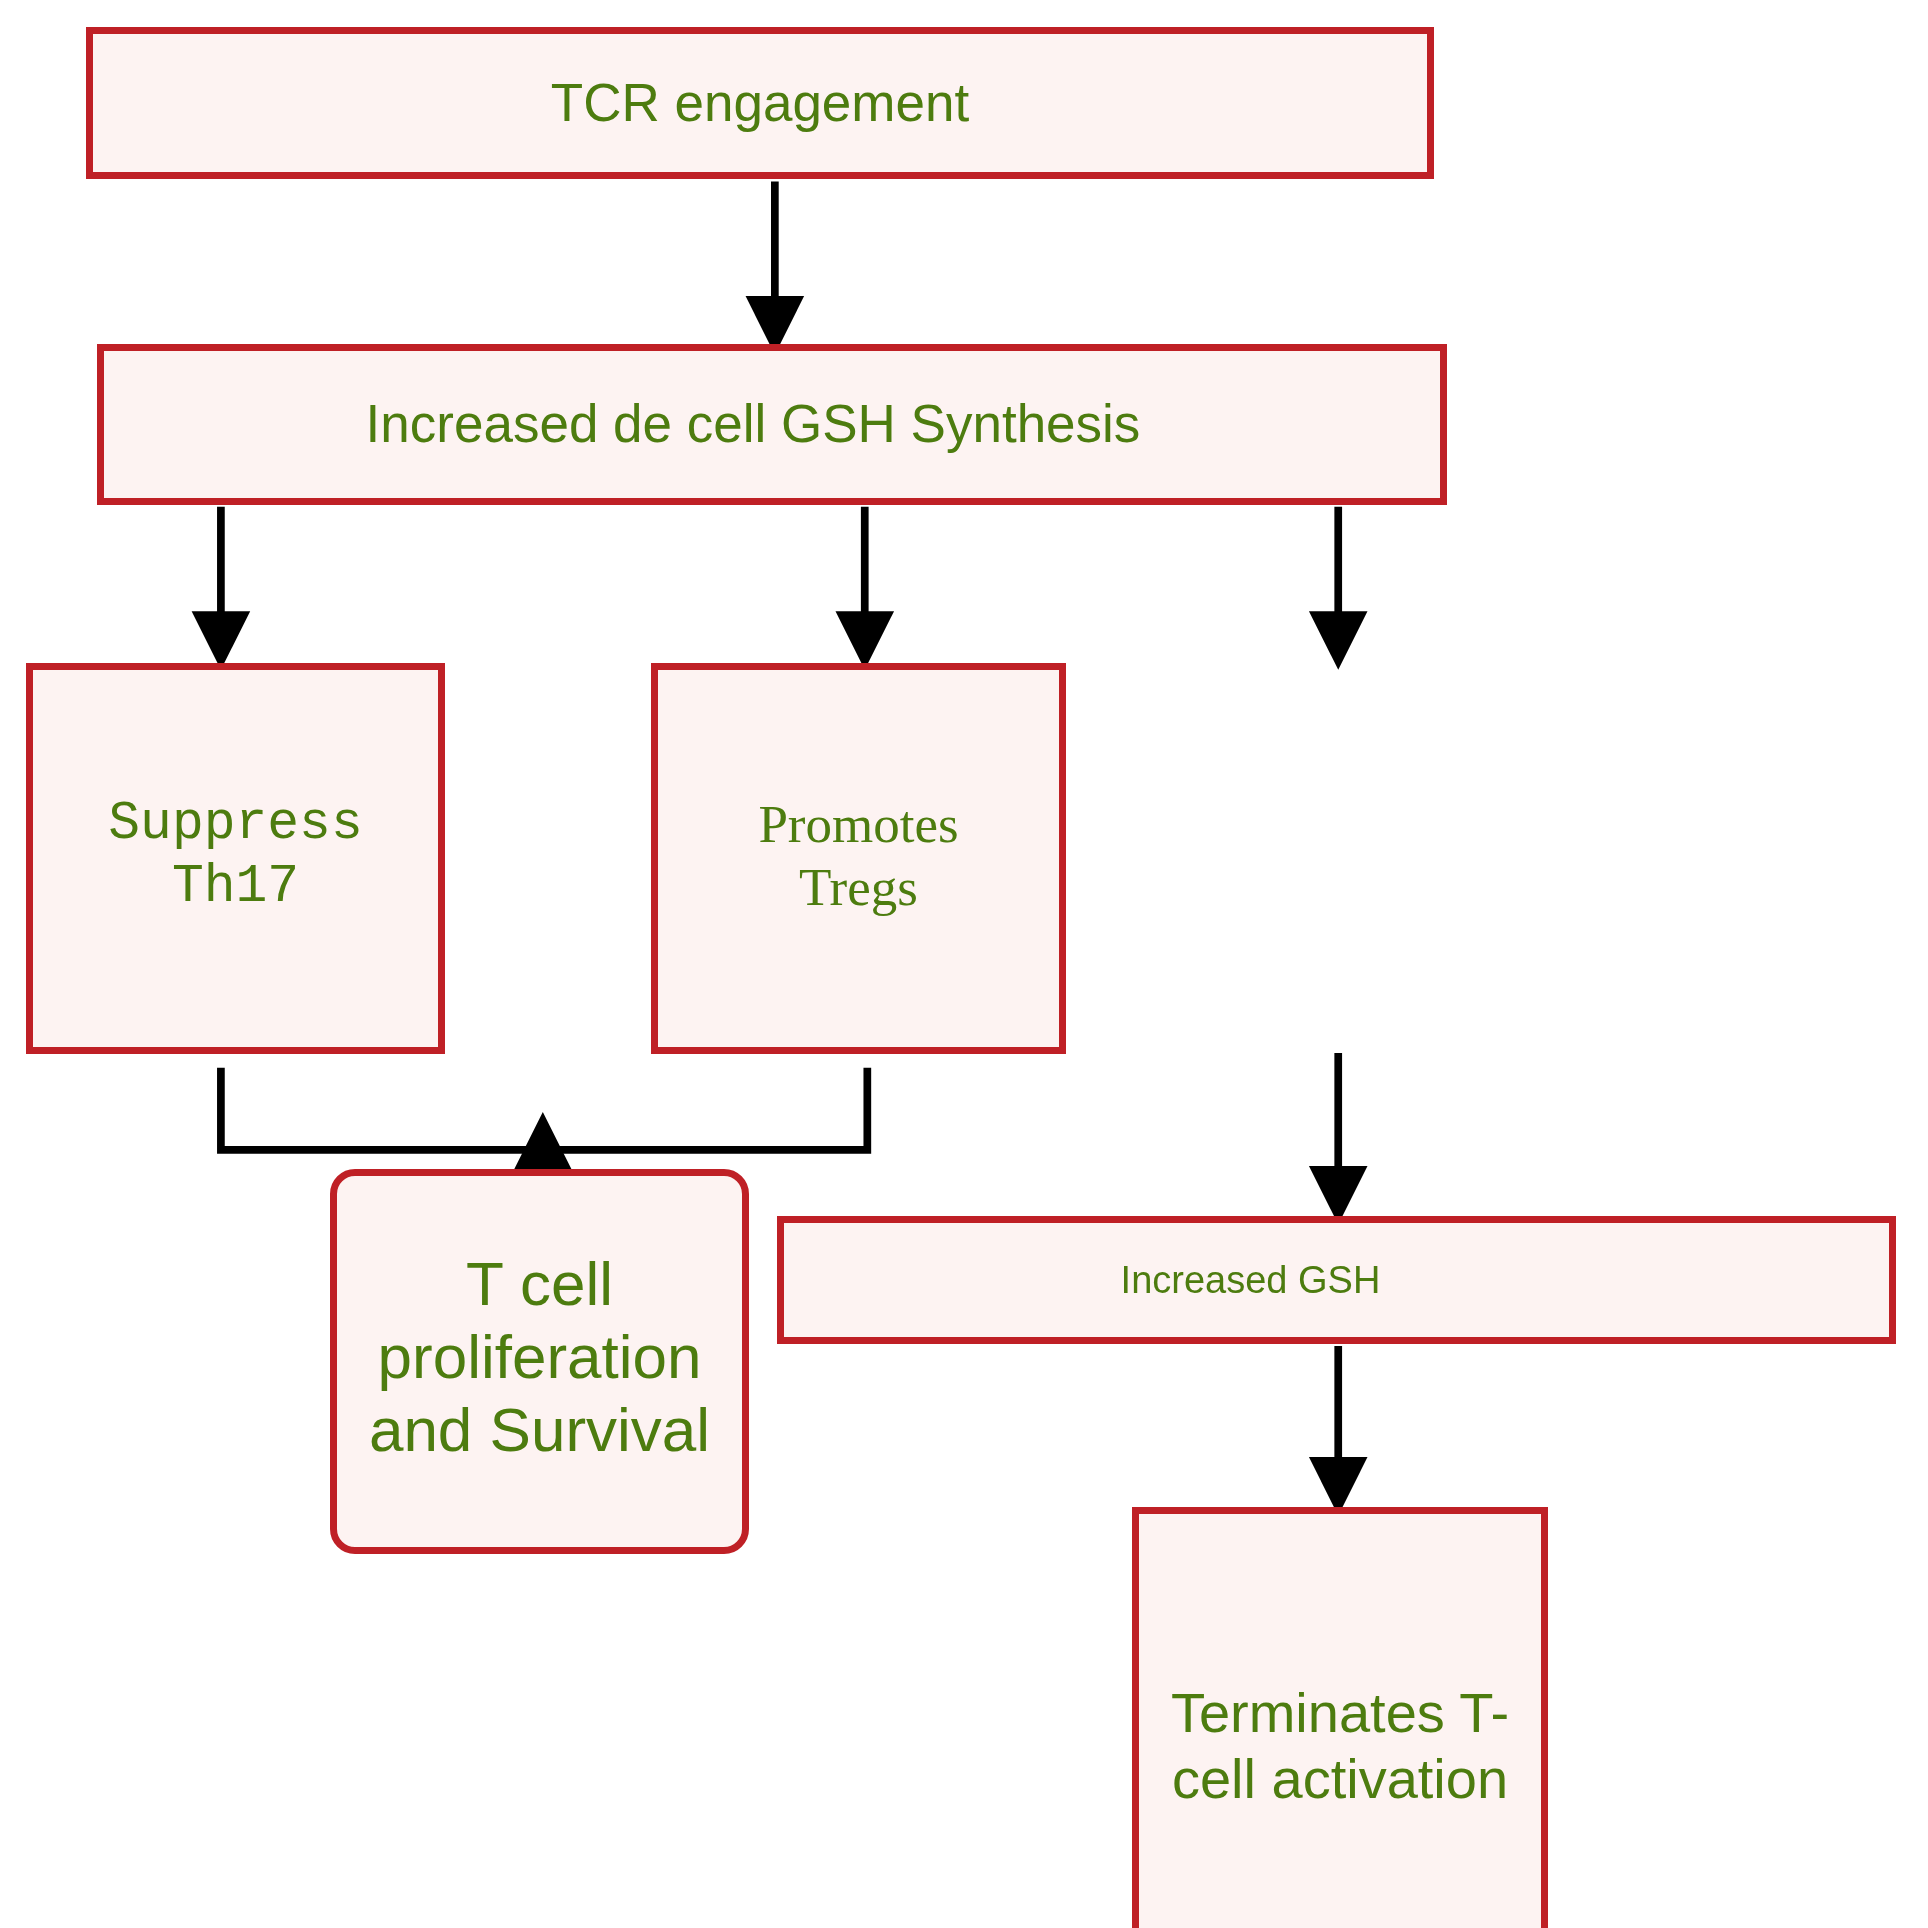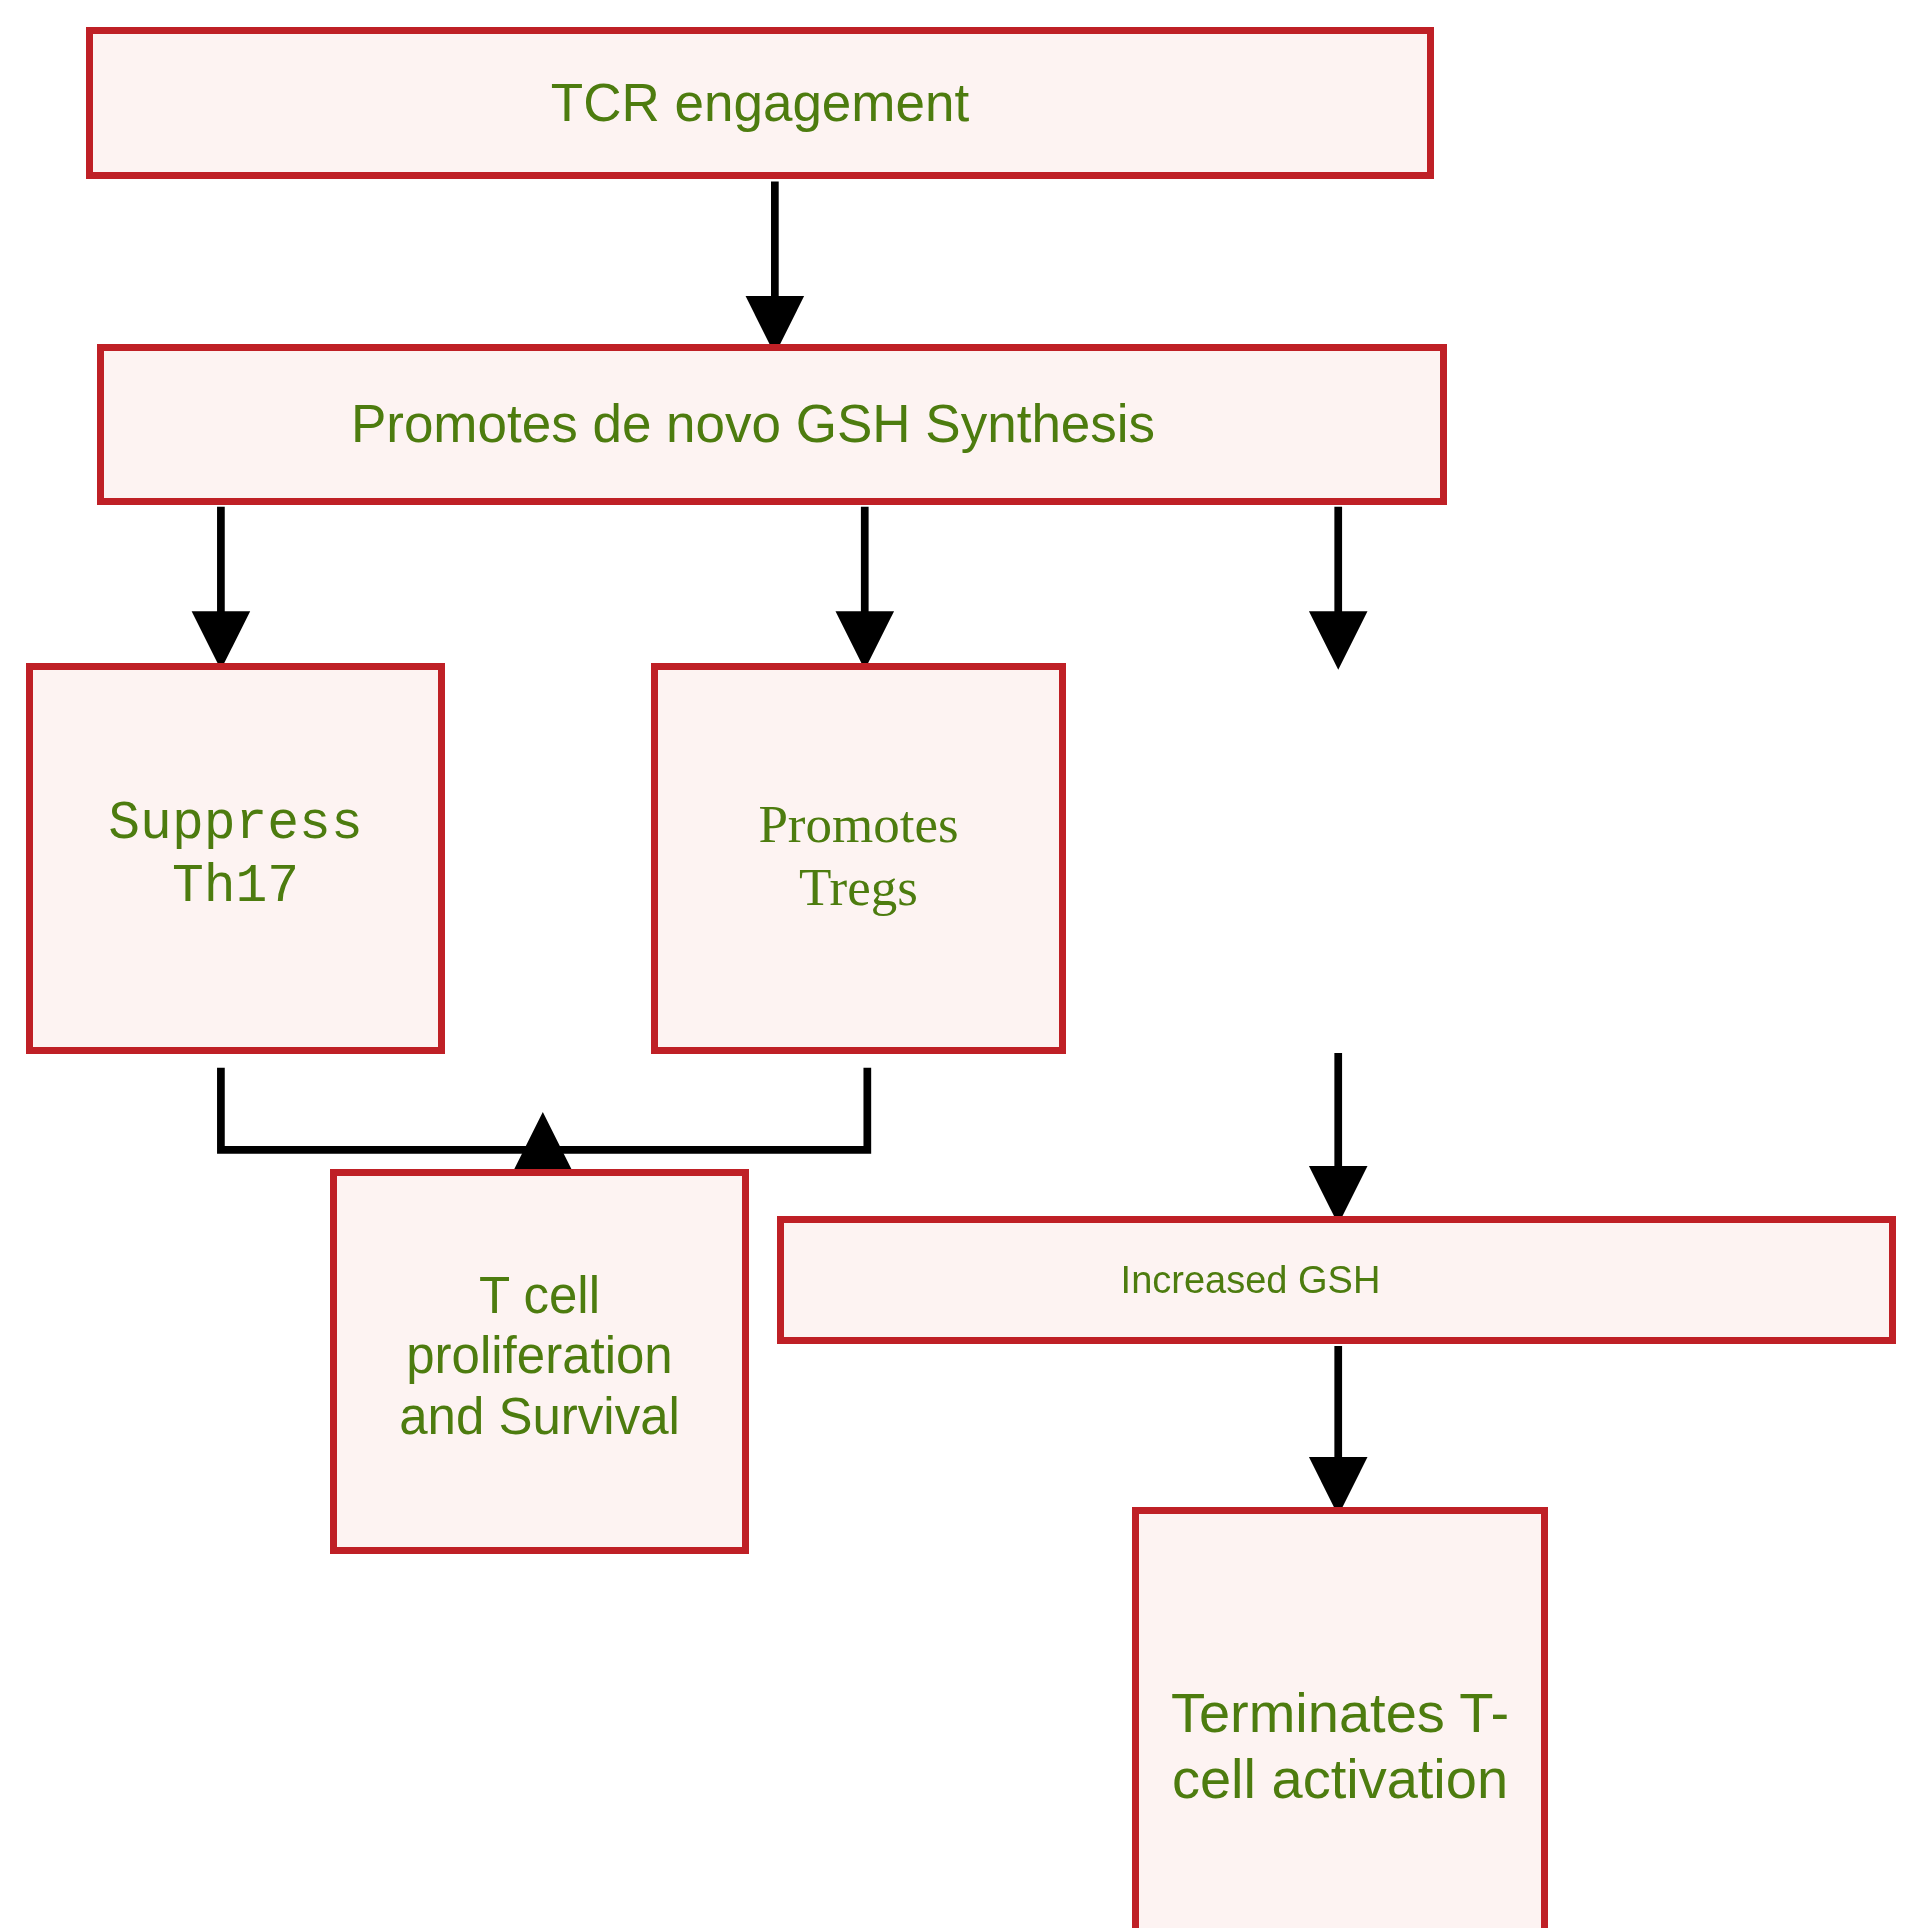--- a/index.html
+++ b/index.html
@@ -58,21 +58,22 @@
     font-family: Liberation Serif, serif;
   }
   #node-promotes-tregs .label { transform: translateY(-3.4px); }
   #node-reduces-ros {
     left: 1120px; top: 663px; width: 417px; height: 388px;
     font-size: 53px;
   }
   #node-reduces-ros .label { transform: translateY(-22px); }
   #node-t-cell-proliferation {
     left: 330px; top: 1169px; width: 419px; height: 385px;
-    font-size: 51px;
+    font-size: 62px;
+    border-radius: 25px;
   }
   #node-t-cell-proliferation .label { transform: translateY(-5.1px); }
   #node-depletion-gsh {
     left: 777px; top: 1216px; width: 1119px; height: 128px;
     font-size: 38px;
   }
   #node-depletion-gsh .label { transform: translateX(-86px); }
   #node-terminates-activation {
     left: 1132px; top: 1507px; width: 416px; height: 492px;
     font-size: 56px;
@@ -134,21 +135,21 @@
     <g>
       <line x1="1563" y1="1572" x2="1563" y2="1736" stroke="#000000" stroke-width="9" marker-end="url(#arrowhead)"></line>
     </g>
   </svg>
 
   <div class="node" id="node-tcr-engagement">
     <span class="label">TCR engagement</span>
   </div>
 
   <div class="node" id="node-gsh-synthesis">
-    <span class="label">Promotes de novo GSH Synthesis</span>
+    <span class="label">Increased de cell GSH Synthesis</span>
   </div>
 
   <div class="node" id="node-suppress-th17">
     <span class="label">Suppress
 Th17</span>
   </div>
 
   <div class="node" id="node-promotes-tregs">
     <span class="label">Promotes
 Tregs</span>

